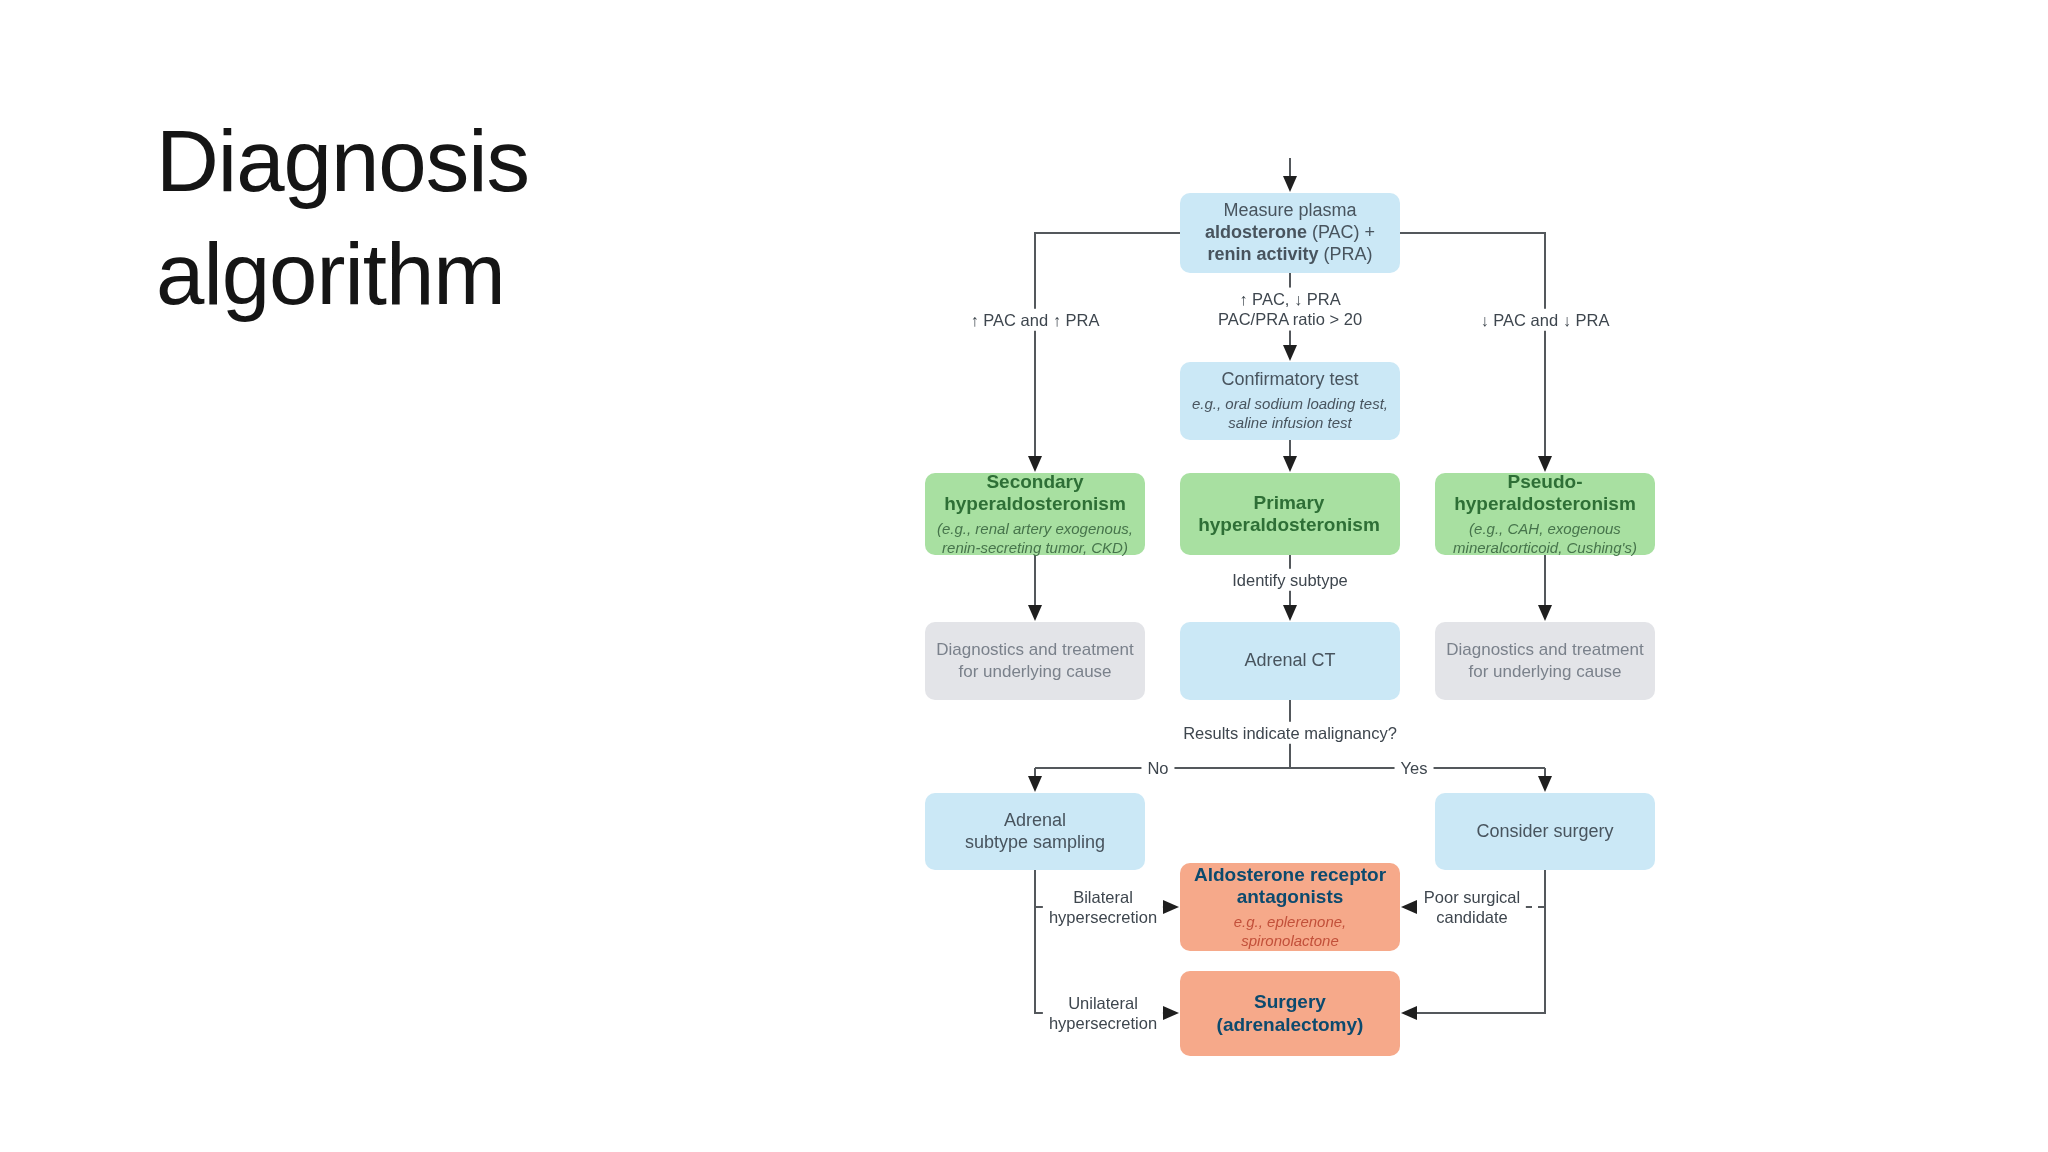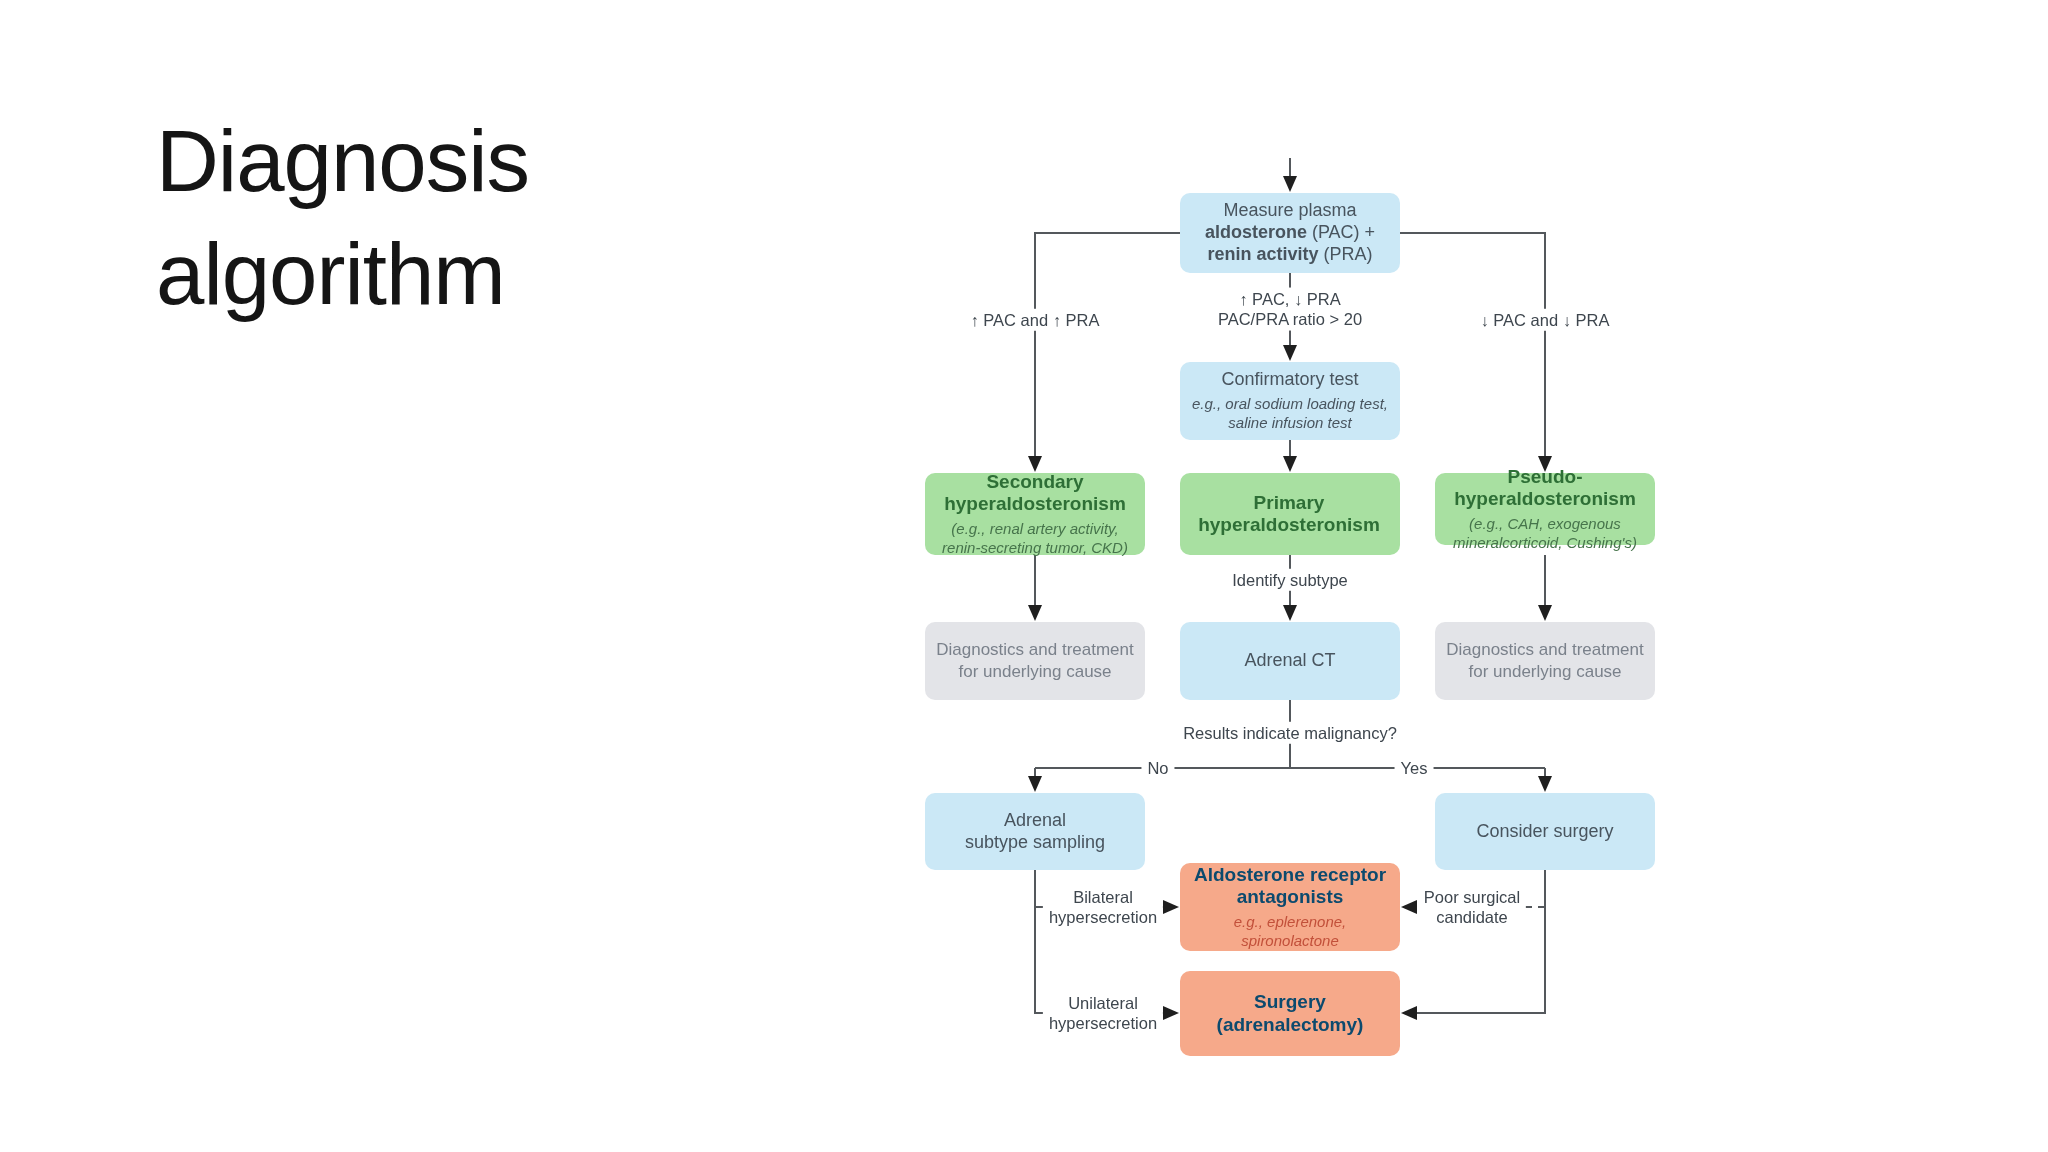--- a/index.html
+++ b/index.html
@@ -121,28 +121,28 @@
     </div>
   </div>
 
   <div class="bx lightblue" style="left:1180px;top:362px;width:220px;height:78px;">
     <div class="n">Confirmatory test</div>
     <div class="s">e.g., oral sodium loading test, saline infusion test</div>
   </div>
 
   <div class="bx green" style="left:925px;top:473px;width:220px;height:82px;">
     <div class="t">Secondary hyperaldosteronism</div>
-    <div class="s">(e.g., renal artery activity, renin-secreting tumor, CKD)</div>
+    <div class="s">(e.g., renal artery exogenous, renin-secreting tumor, CKD)</div>
   </div>
 
   <div class="bx green" style="left:1180px;top:473px;width:220px;height:82px;padding-left:6px;">
     <div class="t">Primary hyperaldosteronism</div>
   </div>
 
-  <div class="bx green" style="left:1435px;top:473px;width:220px;height:72px;">
+  <div class="bx green" style="left:1435px;top:473px;width:220px;height:82px;">
     <div class="t">Pseudo-hyperaldosteronism</div>
     <div class="s">(e.g., CAH, exogenous mineralcorticoid, Cushing's)</div>
   </div>
 
   <div class="bx grayb" style="left:925px;top:622px;width:220px;height:78px;">
     <div class="n">Diagnostics and treatment for underlying cause</div>
   </div>
 
   <div class="bx lightblue" style="left:1180px;top:622px;width:220px;height:78px;">
     <div class="n">Adrenal CT</div>

